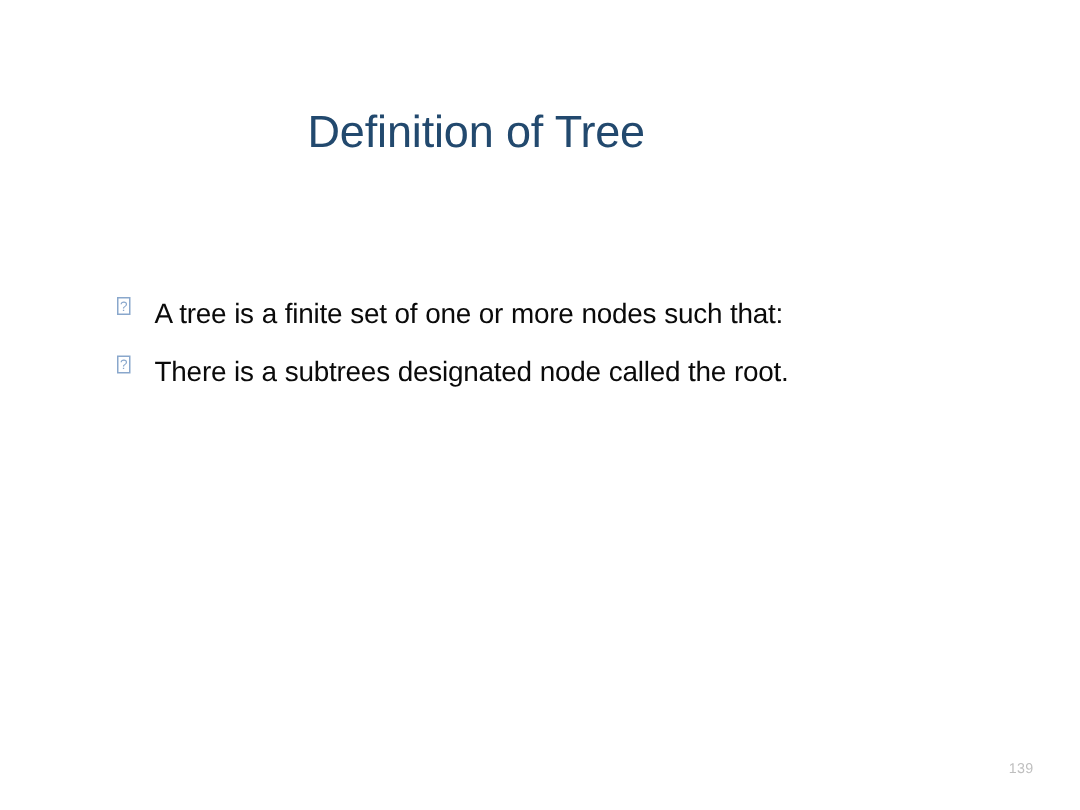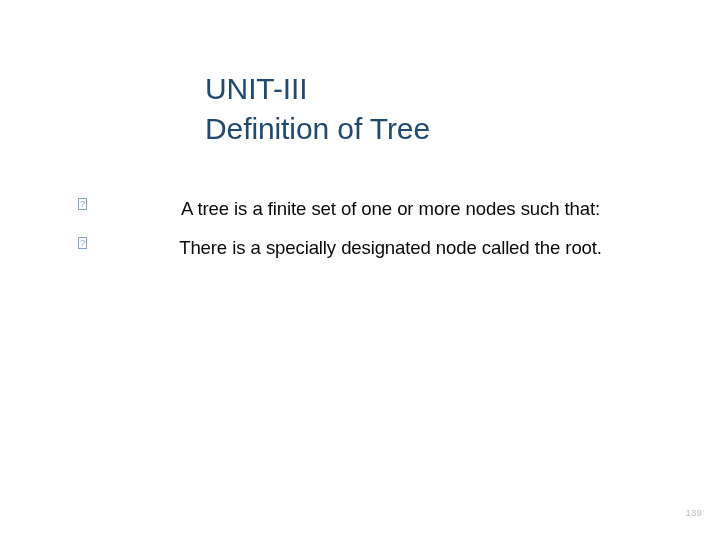--- a/index.html
+++ b/index.html
@@ -84,54 +84,52 @@
   }
 
   .bullet-text {
     flex: 1 1 auto;
     color: #0a0a0a;
     font-size: 18.6px;
     line-height: 33px;
     font-weight: 400;
     letter-spacing: -0.15px;
     word-spacing: 0.2px;
-    text-align: center;
   }
 
   
   #page-number {
     position: absolute;
-    right: 18px;
+    right: 31px;
     bottom: 21px;
     color: #bfbfbf;
     font-size: 9.5px;
     line-height: 12px;
     letter-spacing: 0.2px;
   }
 </style>
 <style>.tofu::after{content:"?";}</style></head>
 <body>
 
 <div id="slide">
 
   <div id="title-block">
-    <span class="title-line">UNIT-III</span>
     <span class="title-line">Definition of Tree</span>
   </div>
 
   <div id="body-block">
 
     <div class="bullet-item">
       <span class="bullet-marker"><span class="tofu"></span></span>
       <span class="bullet-text">A tree is a finite set of one or more nodes such that:</span>
     </div>
 
     <div class="bullet-item">
       <span class="bullet-marker"><span class="tofu"></span></span>
-      <span class="bullet-text">There is a specially designated node called the root.</span>
+      <span class="bullet-text">There is a subtrees designated node called the root.</span>
     </div>
 
 
 
   </div>
 
   <div id="page-number">139</div>
 
 </div>
 

